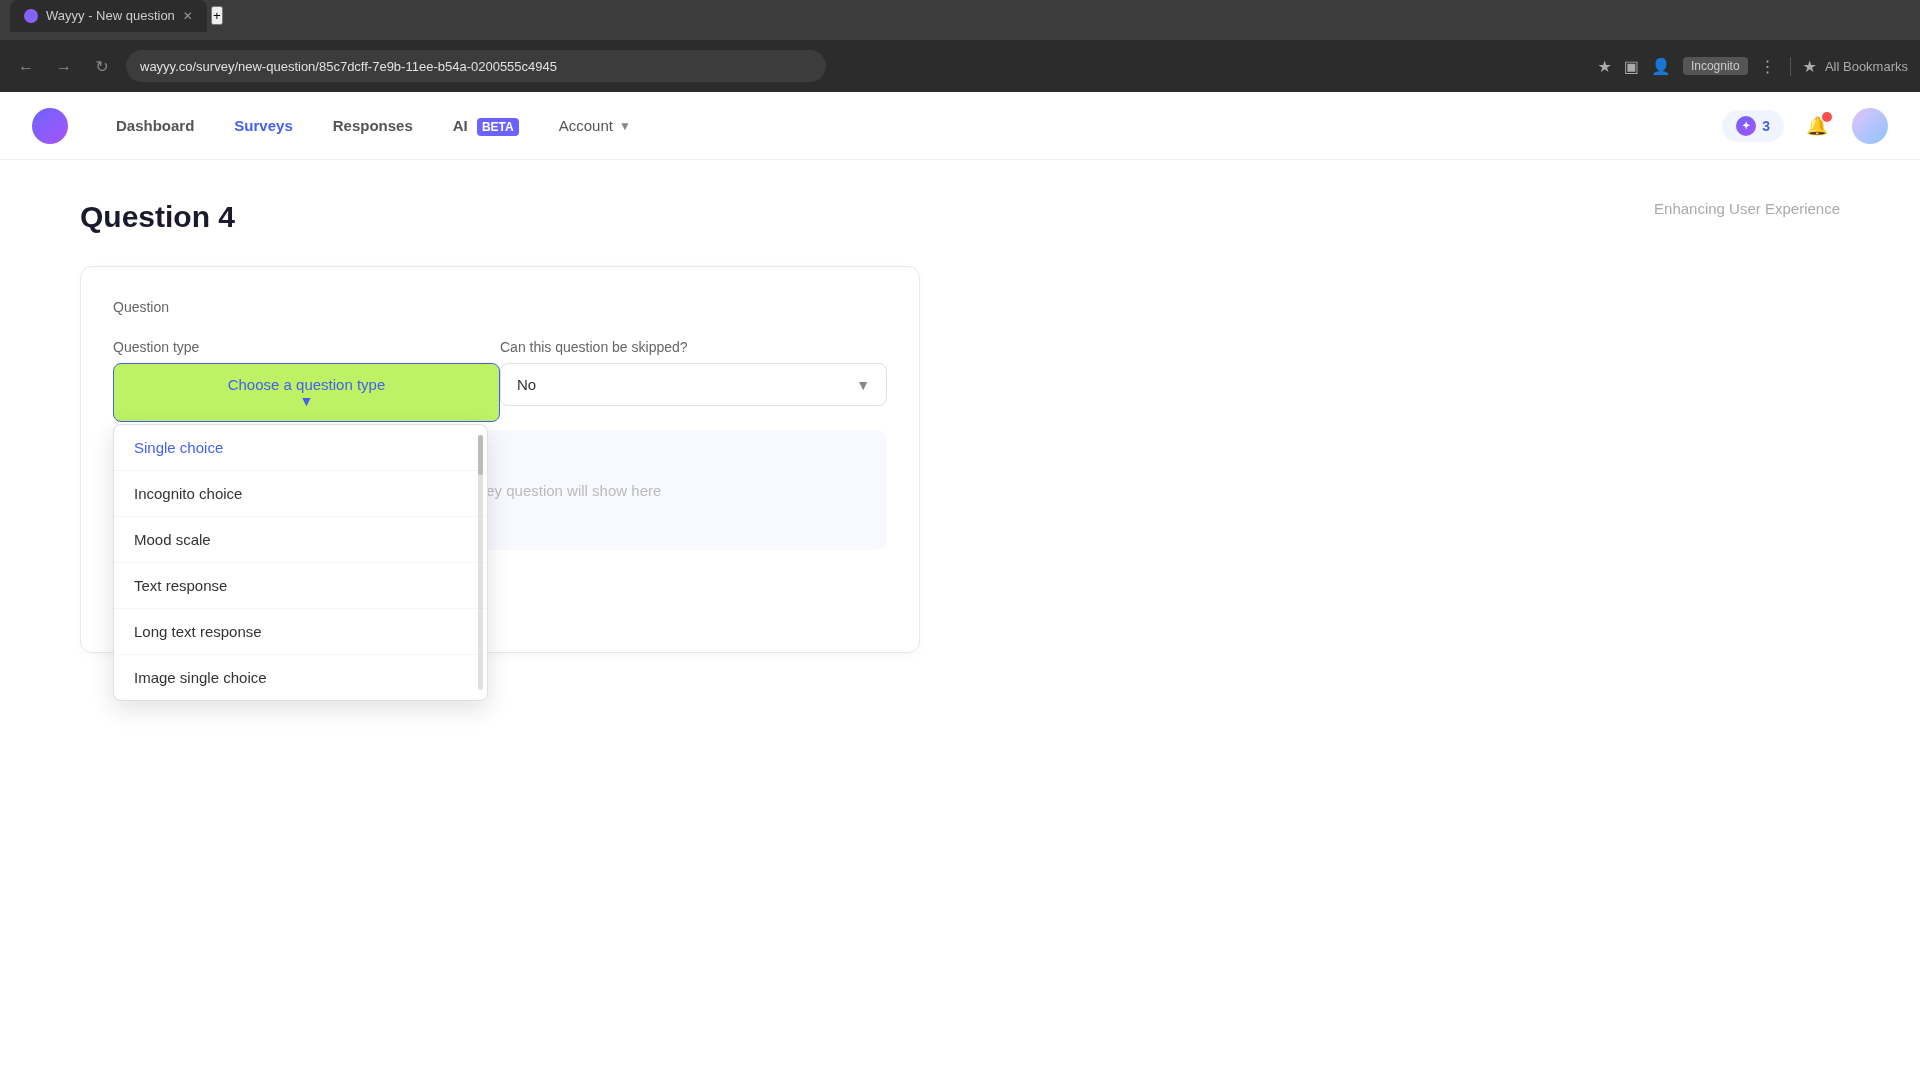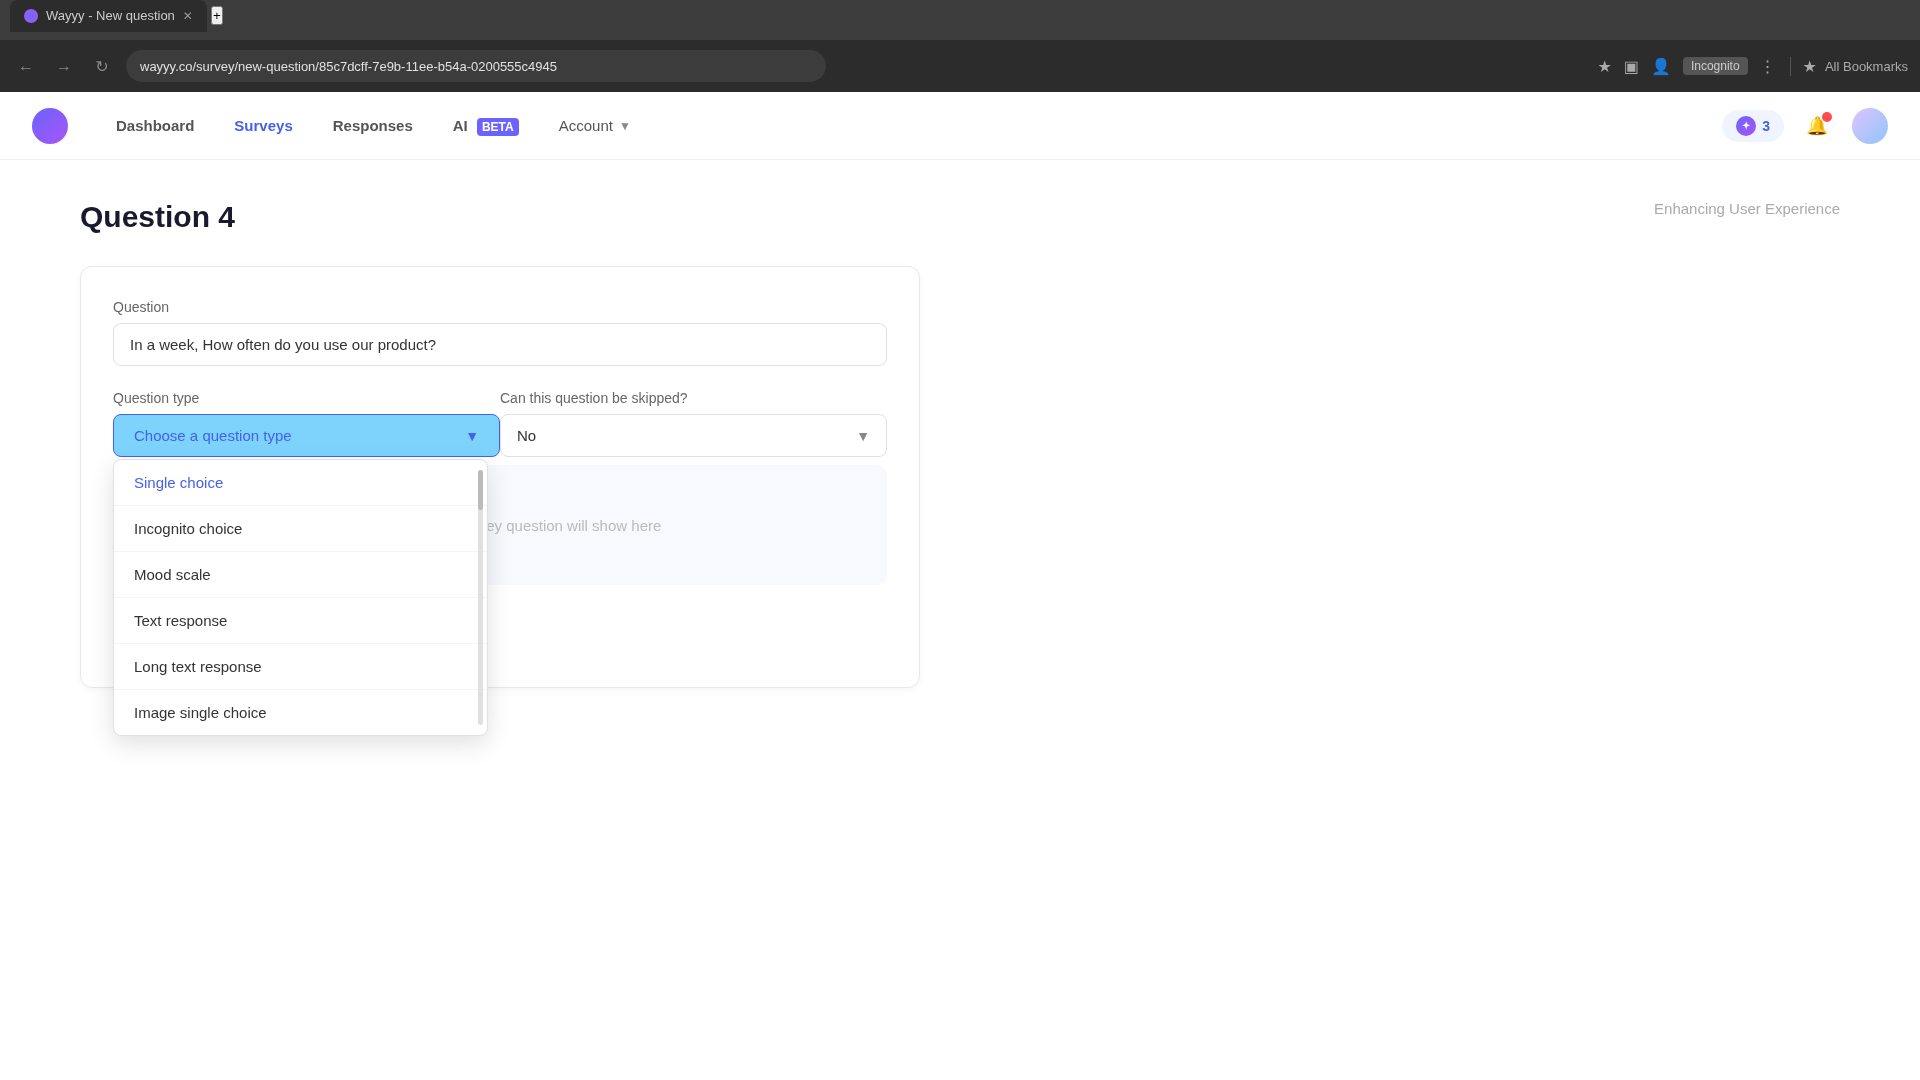--- a/index.html
+++ b/index.html
@@ -47,21 +47,21 @@
 
     .form-group { margin-bottom: 24px; }
     .form-label { font-size: 14px; color: #666; margin-bottom: 8px; display: block; }
     .form-input { width: 100%; border: 1px solid #e0e0e0; border-radius: 8px; padding: 12px 16px; font-size: 15px; color: #333; outline: none; }
 
     .form-row { display: flex; }
     .form-col { flex: 1; }
 
     
     .select-wrapper { position: relative; }
-    .select-btn { width: 100%; border: 1.5px solid #4361ee; border-radius: 8px; padding: 12px 20px; font-size: 15px; color: #4361ee; background: #7dd3fc; cursor: pointer; display: flex; align-items: center; justify-content: space-between; }
+    .select-btn { width: 100%; border: 1.5px solid #4361ee; border-radius: 8px; padding: 12px 0; font-size: 15px; color: #4361ee; background: #bef264; cursor: pointer; display: flex; align-items: center; justify-content: space-between; flex-direction: column; }
     .select-btn .chevron { color: #4361ee; font-size: 14px; }
 
     .select-dropdown { position: absolute; top: calc(100% + 2px); left: 0; right: 12px; background: #fff; border: 1px solid #e0e0e0; border-radius: 8px; box-shadow: 0 8px 24px rgba(0,0,0,0.12); z-index: 100; overflow: hidden; }
     .dropdown-scroll { max-height: 320px; overflow-y: auto; }
     .dropdown-scroll::-webkit-scrollbar { width: 6px; }
     .dropdown-scroll::-webkit-scrollbar-thumb { background: #ddd; border-radius: 3px; }
     .dropdown-item { padding: 14px 20px; font-size: 15px; color: #333; cursor: pointer; border-bottom: 1px solid #f5f5f5; }
     .dropdown-item.selected { color: #4361ee; }
     .dropdown-item:last-child { border-bottom: none; }
 
@@ -143,21 +143,20 @@
   <div class="page-content">
     <div class="page-header">
       <h1 class="page-title">Question 4</h1>
       <span class="survey-name">Enhancing User Experience</span>
     </div>
 
     <div class="form-card">
       
       <div class="form-group">
         <label class="form-label">Question</label>
-        <input type="text" class="form-input" value="In a week, How often do you use our product?" style="">
       </div>
 
       
       <div class="form-row">
         <div class="form-col">
           <label class="form-label">Question type</label>
           <div class="select-wrapper">
             <button class="select-btn">
               <span>Choose a question type</span>
               <span class="chevron">▼</span>

